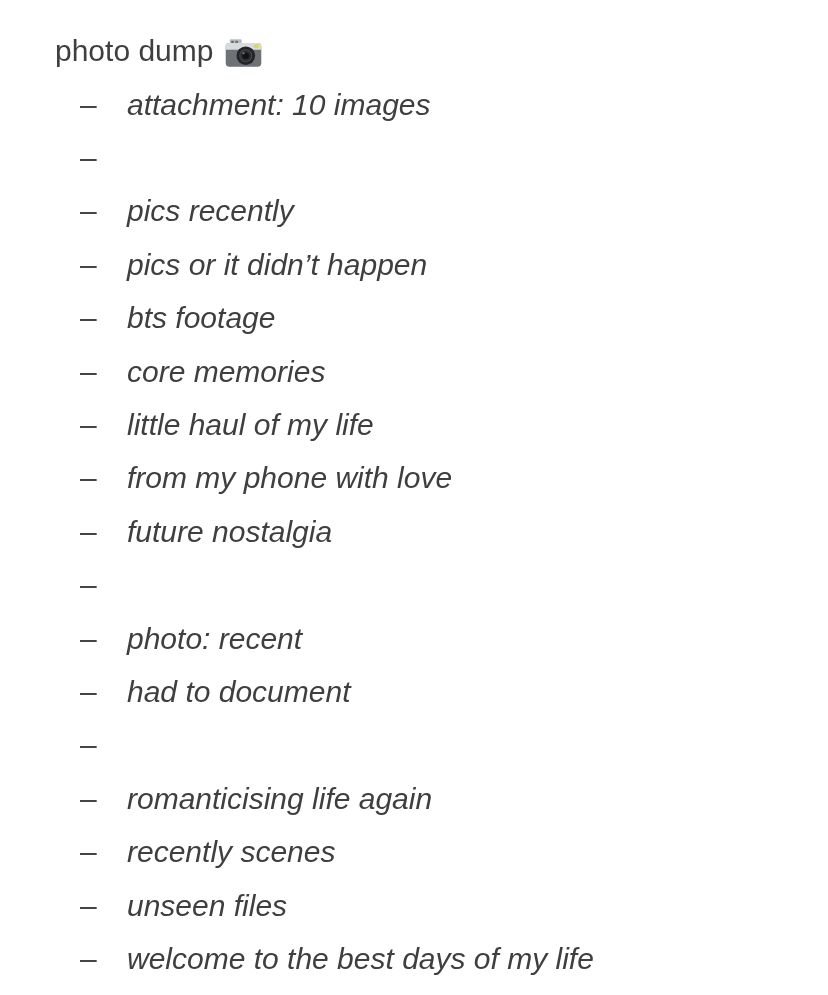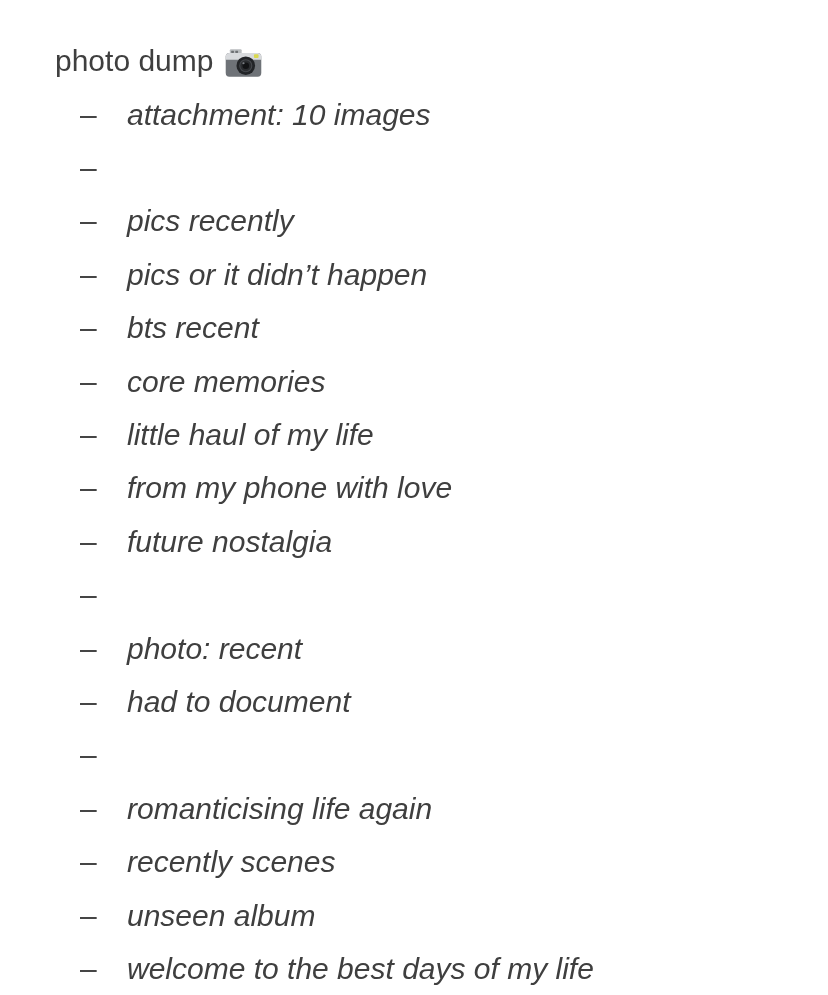--- a/index.html
+++ b/index.html
@@ -11,21 +11,21 @@
     width: 828px;
     height: 995px;
     background: #ffffff;
     font-family: "Liberation Sans", sans-serif;
     color: #3f3f3f;
     overflow: hidden;
   }
   .note {
     width: 100%;
     height: 100%;
-    padding-top: 36px;
+    padding-top: 26px;
   }
   .title-row {
     display: flex;
     align-items: center;
     gap: 12px;
     margin-left: 55px;
     height: 50px;
     font-size: 30px;
     line-height: 50px;
     font-weight: 400;
@@ -103,21 +103,21 @@
     <span class="item-text">pics recently</span>
   </li>
 
   <li class="dump-item">
     <span class="dash">–</span>
     <span class="item-text">pics or it didn’t happen</span>
   </li>
 
   <li class="dump-item">
     <span class="dash">–</span>
-    <span class="item-text">bts recent</span>
+    <span class="item-text">bts footage</span>
   </li>
 
   <li class="dump-item">
     <span class="dash">–</span>
     <span class="item-text">core memories</span>
   </li>
 
   <li class="dump-item">
     <span class="dash">–</span>
     <span class="item-text">little haul of my life</span>
@@ -156,21 +156,21 @@
     <span class="item-text">romanticising life again</span>
   </li>
 
   <li class="dump-item">
     <span class="dash">–</span>
     <span class="item-text">recently scenes</span>
   </li>
 
   <li class="dump-item">
     <span class="dash">–</span>
-    <span class="item-text">unseen album</span>
+    <span class="item-text">unseen files</span>
   </li>
 
   <li class="dump-item">
     <span class="dash">–</span>
     <span class="item-text">welcome to the best days of my life</span>
   </li>
 </ul>
 
 </div>
 

